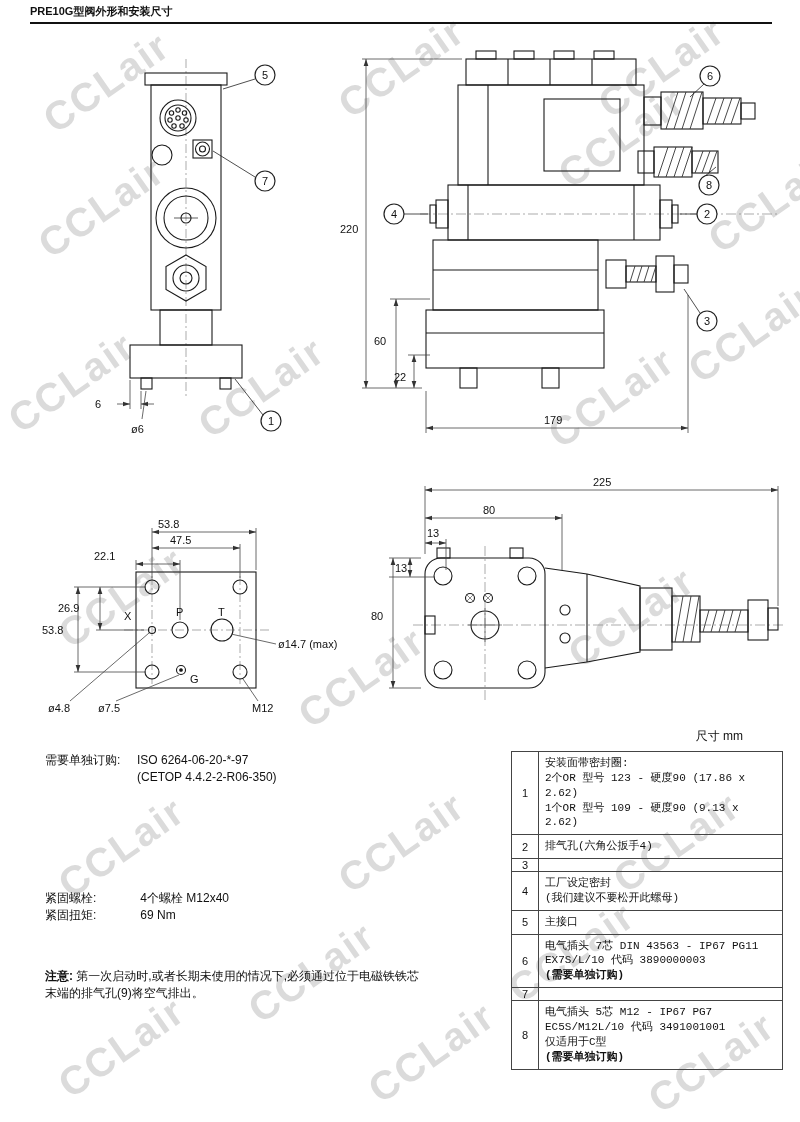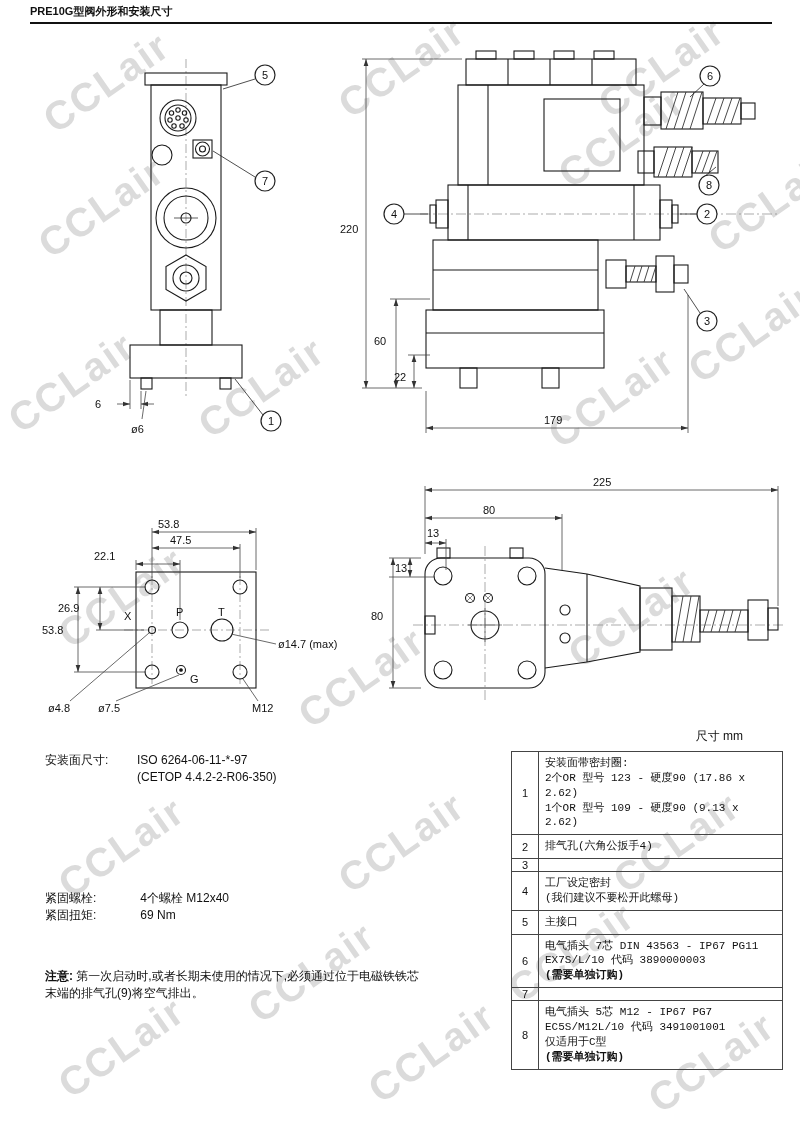--- a/index.html
+++ b/index.html
@@ -352,23 +352,23 @@
     </g>
     <text class="dim" x="228" y="16">225</text>
     <text class="dim" x="118" y="44">80</text>
     <text class="dim" x="62" y="67">13</text>
     <text class="dim" x="30" y="102">13</text>
     <text class="dim" x="6" y="150">80</text>
   </svg>
 
   <div class="abs note" style="left:45px;top:752px">
     <div style="display:flex">
-      <span class="nlabel">安装面尺寸:</span>
+      <span class="nlabel">需要单独订购:</span>
       <span>
-        <span>ISO 6264-06-11-*-97</span><br>
+        <span>ISO 6264-06-20-*-97</span><br>
         <span>(CETOP 4.4.2-2-R06-350)</span>
       </span>
     </div>
   </div>
 
   <div class="abs note" style="left:45px;top:890px">
     <div>
       <span class="nlabel">紧固螺栓:</span>
       <span>4个螺栓 M12x40</span>
     </div>

